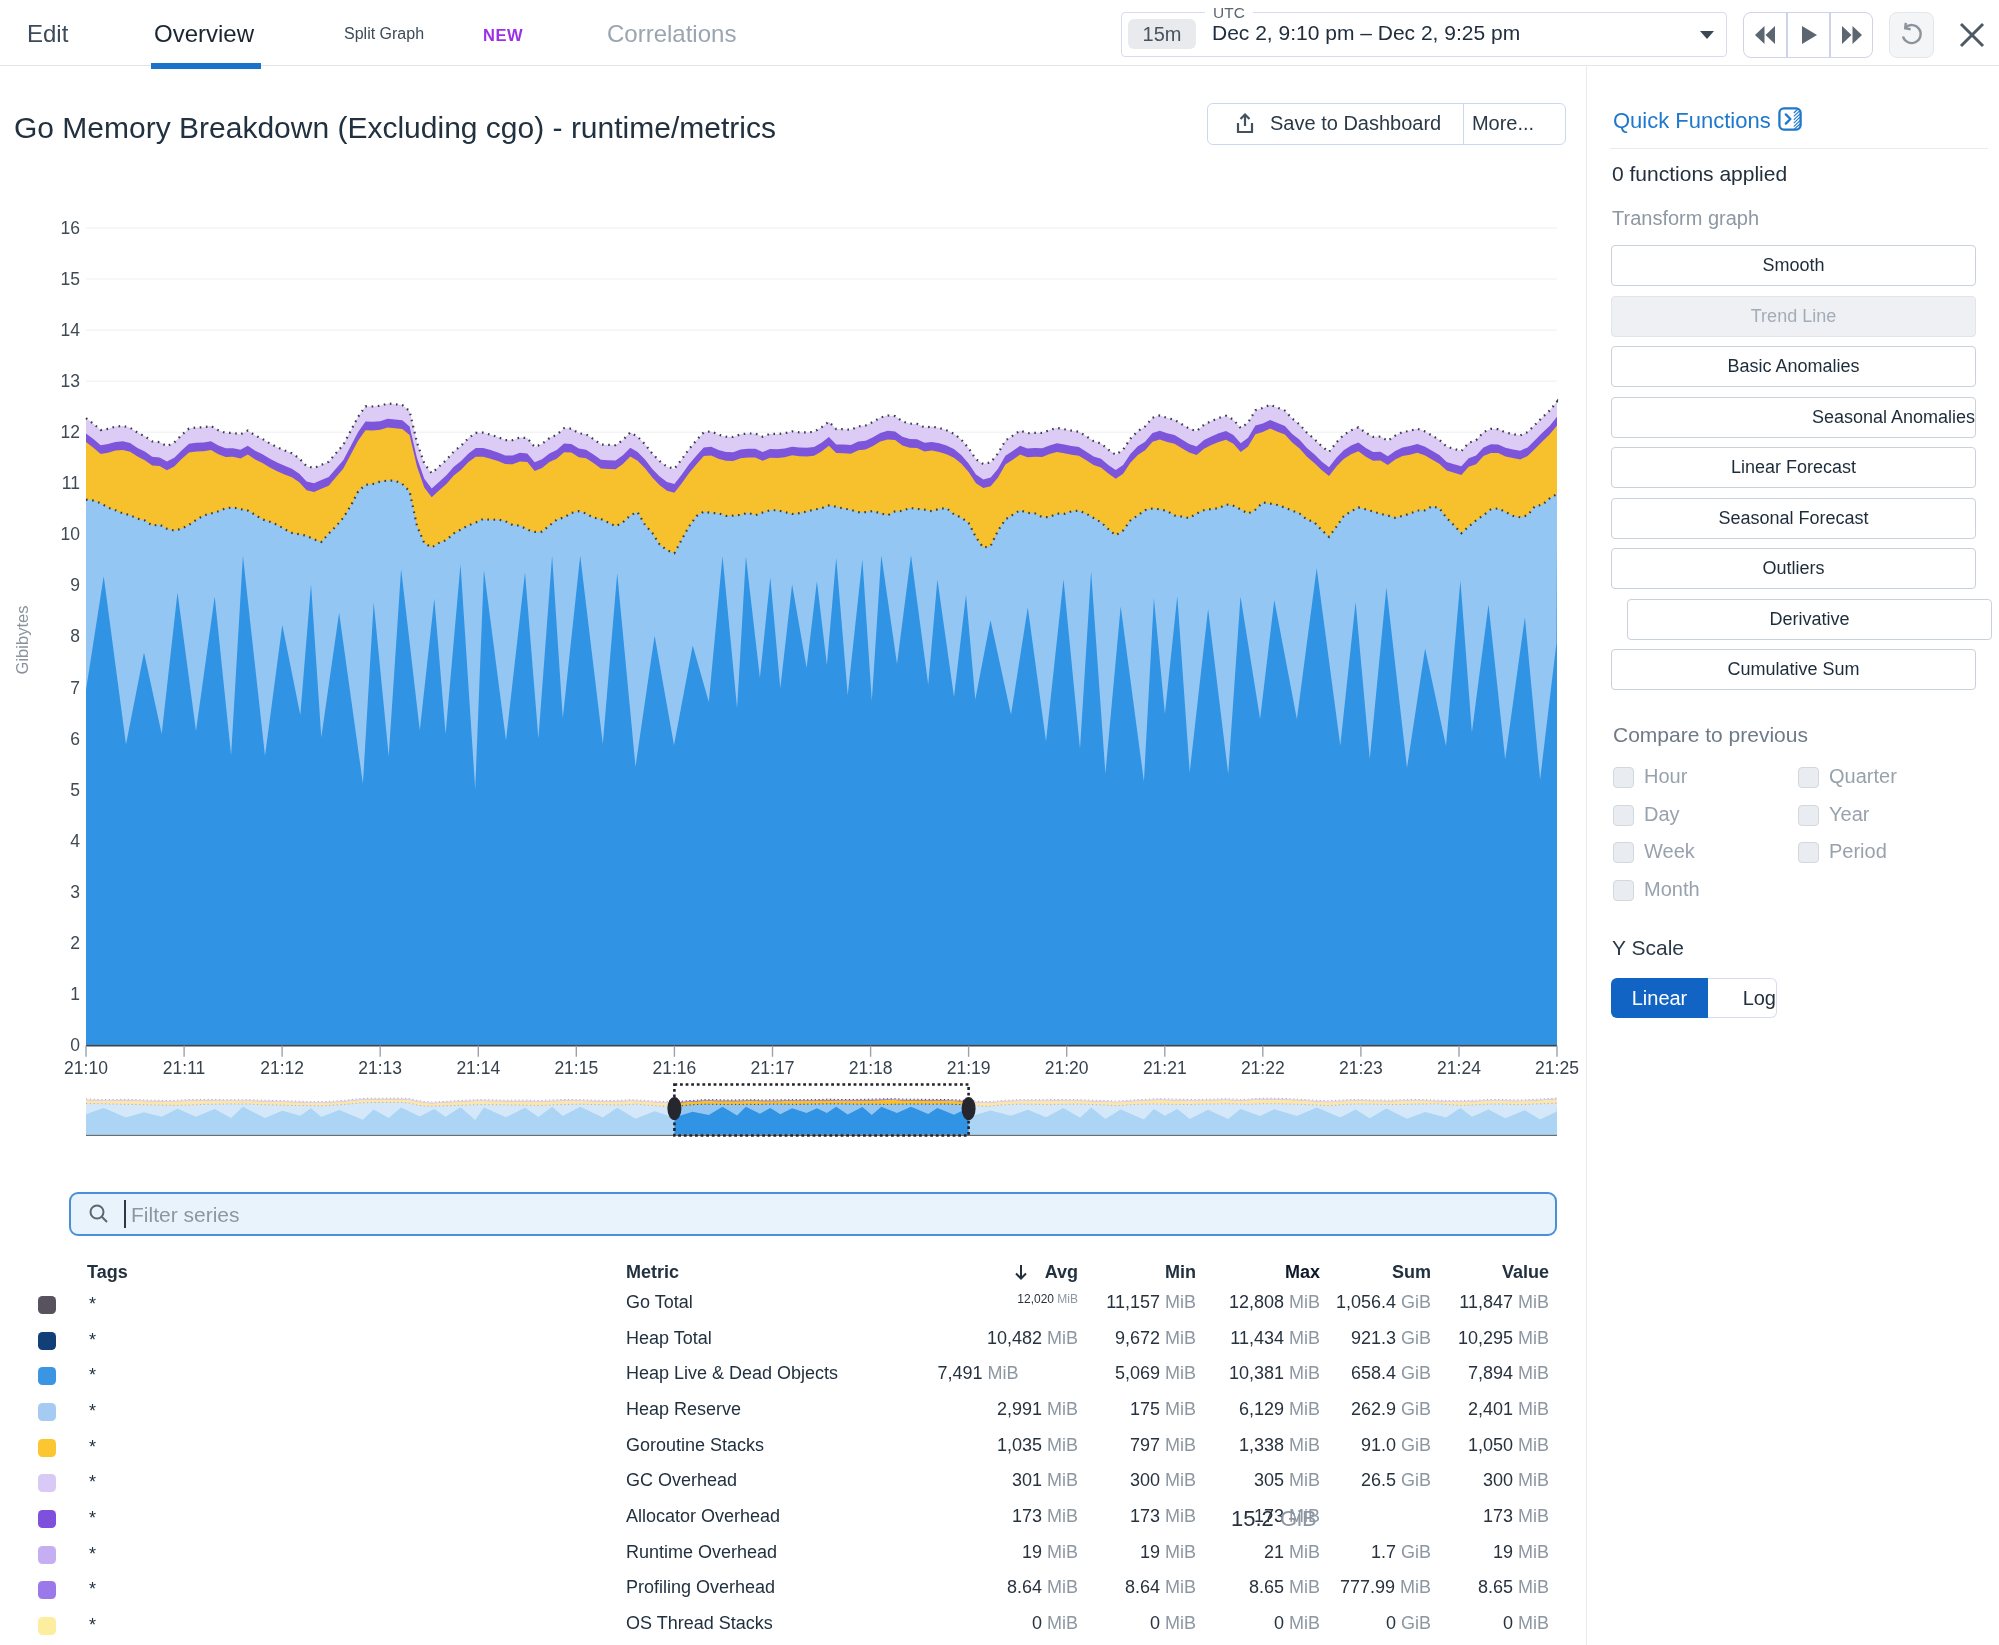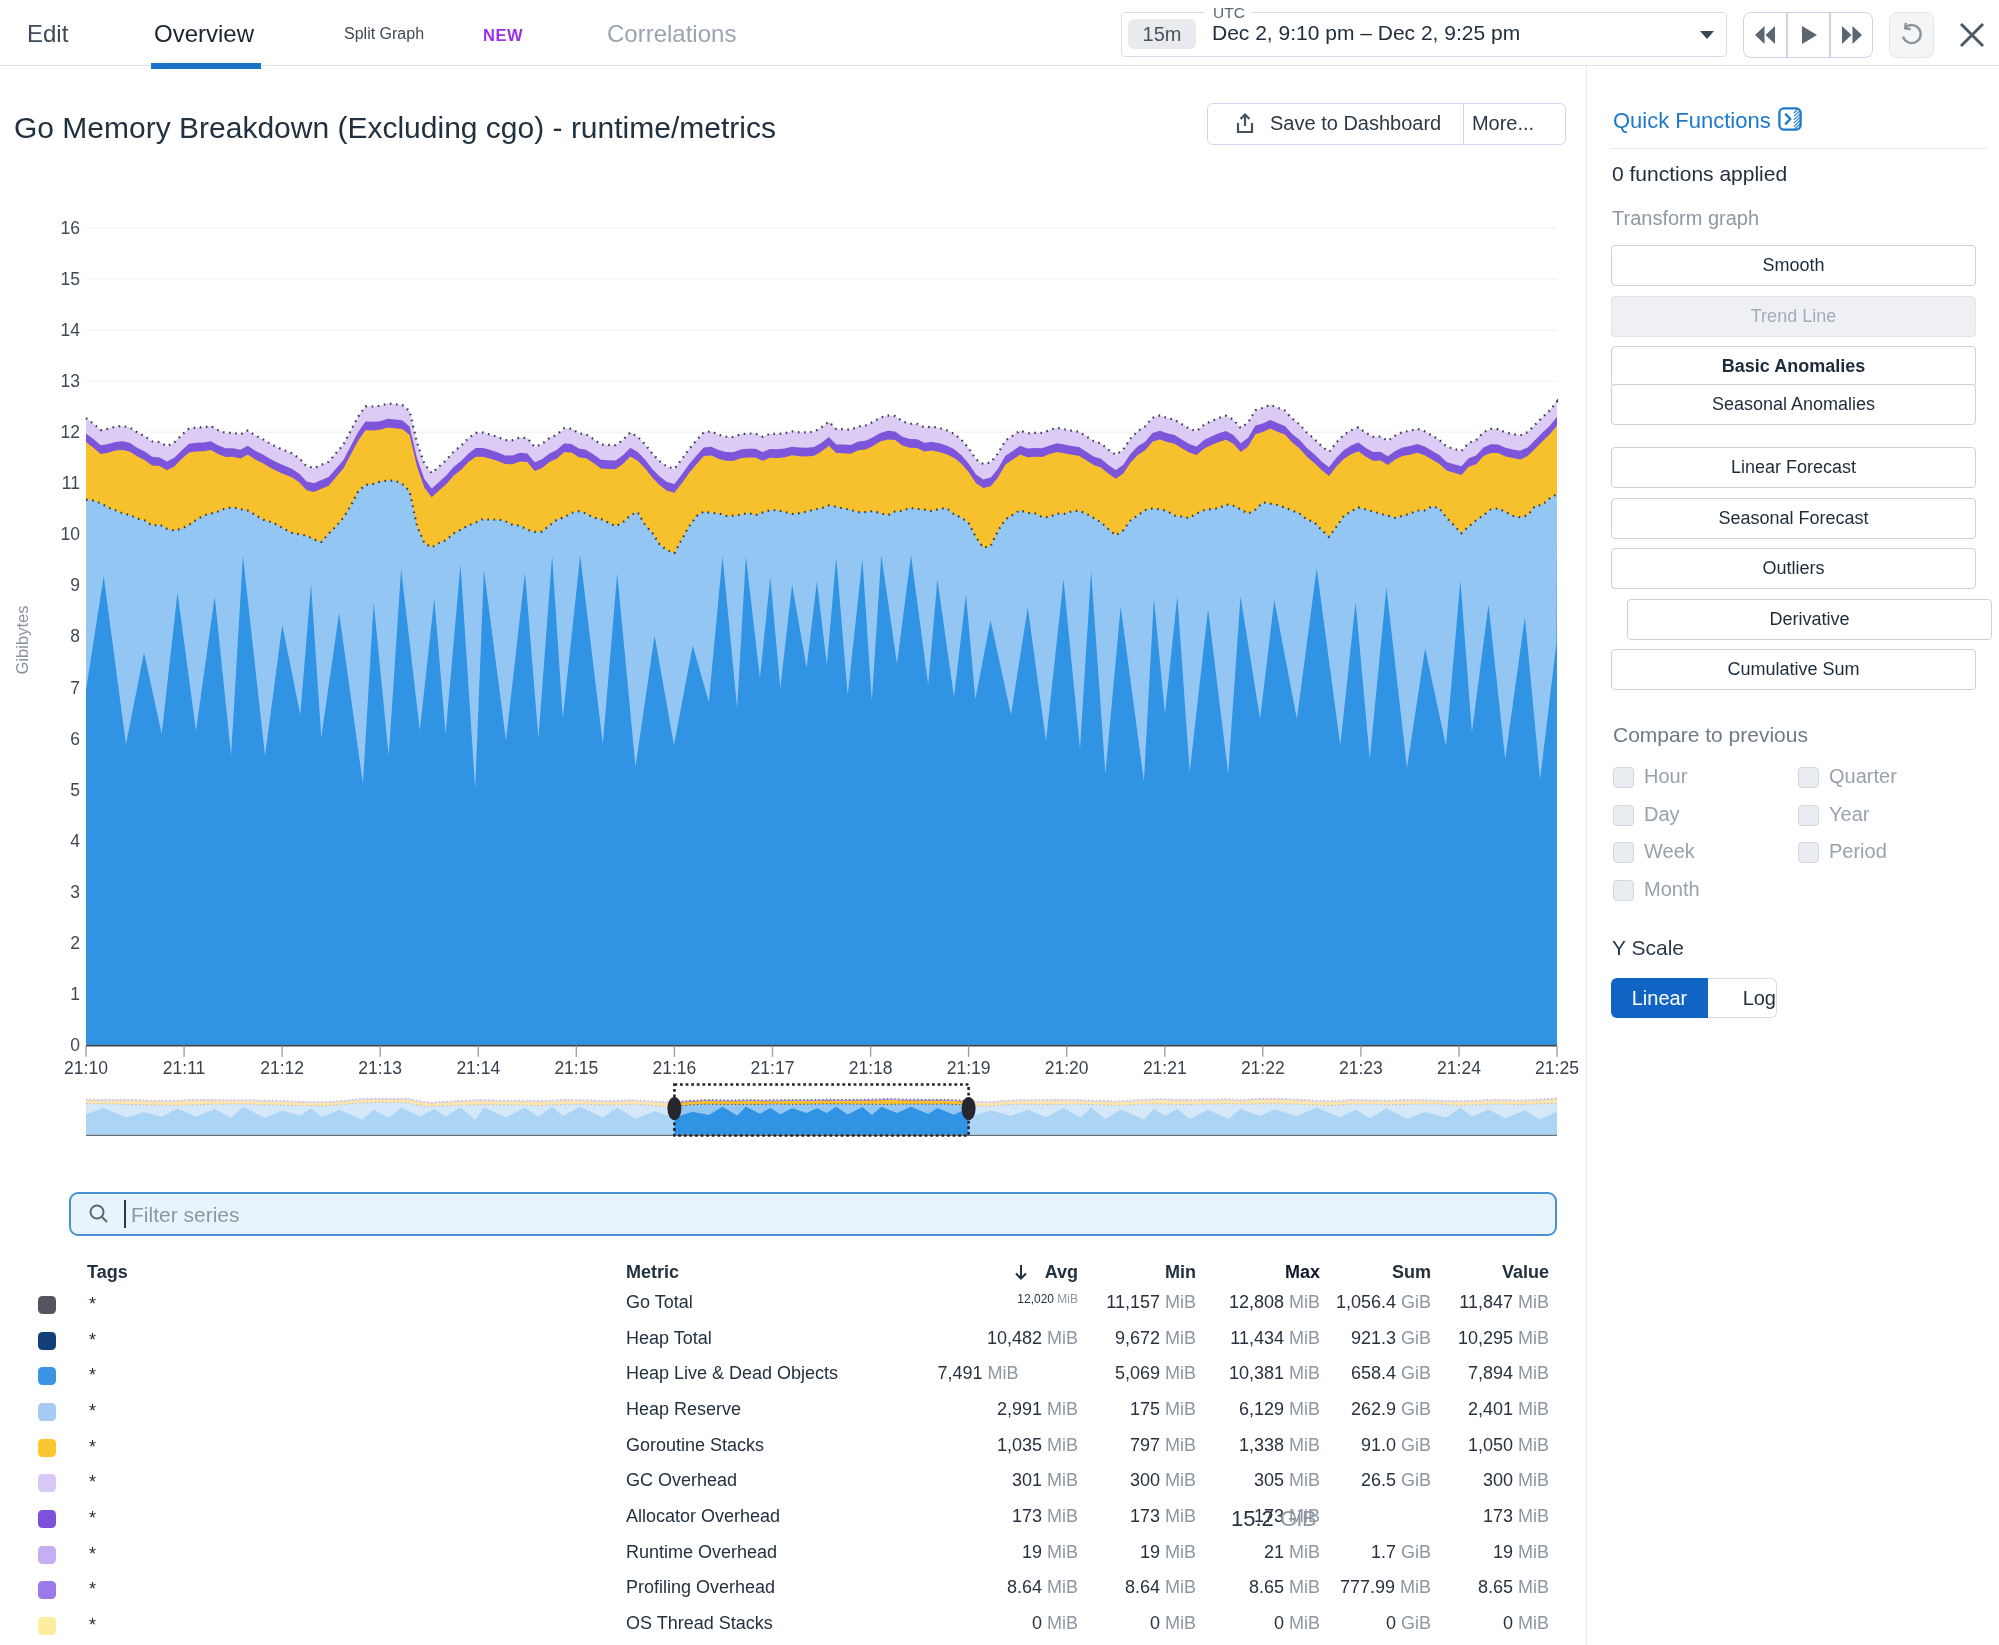--- a/index.html
+++ b/index.html
@@ -246,22 +246,22 @@
       <line x1="15.8" y1="16.2" x2="22" y2="10.2"></line>
       <line x1="15.8" y1="19.6" x2="22" y2="13.6"></line>
       <line x1="16.4" y1="22.2" x2="22" y2="17"></line>
     </g>
   </svg>
 <div style="position:absolute;left:1610px;top:148px;width:378px;height:1px;background:#e8ebf0"></div>
 <div style="position:absolute;left:1612px;top:162px;font-size:21px;color:#222f3d">0 functions applied</div>
 <div style="position:absolute;left:1612px;top:207px;font-size:20px;color:#8d98a3">Transform graph</div>
 <div class="btn" style="top:245px;">Smooth</div>
 <div class="btn" style="top:296px;background:#eef0f3;color:#a3adb8;border-color:#e1e5ea;">Trend Line</div>
-<div class="btn" style="top:346px;font-weight:bold;">Basic Anomalies</div>
-<div class="btn" style="top:384px;">Seasonal Anomalies</div>
+<div class="btn" style="top:346px;">Basic Anomalies</div>
+<div class="btn" style="top:397px;text-align:right;">Seasonal Anomalies</div>
 <div class="btn" style="top:447px;">Linear Forecast</div>
 <div class="btn" style="top:498px;">Seasonal Forecast</div>
 <div class="btn" style="top:548px;">Outliers</div>
 <div class="btn" style="top:599px;margin-left:16px;">Derivative</div>
 <div class="btn" style="top:649px;">Cumulative Sum</div>
 <div style="position:absolute;left:1613px;top:723px;font-size:21px;color:#6e7b87">Compare to previous</div>
 <div class="cb" style="left:1613px;top:767px"></div>
 <div class="cblab" style="left:1644px;top:765px">Hour</div>
 <div class="cb" style="left:1613px;top:805px"></div>
 <div class="cblab" style="left:1644px;top:803px">Day</div>

